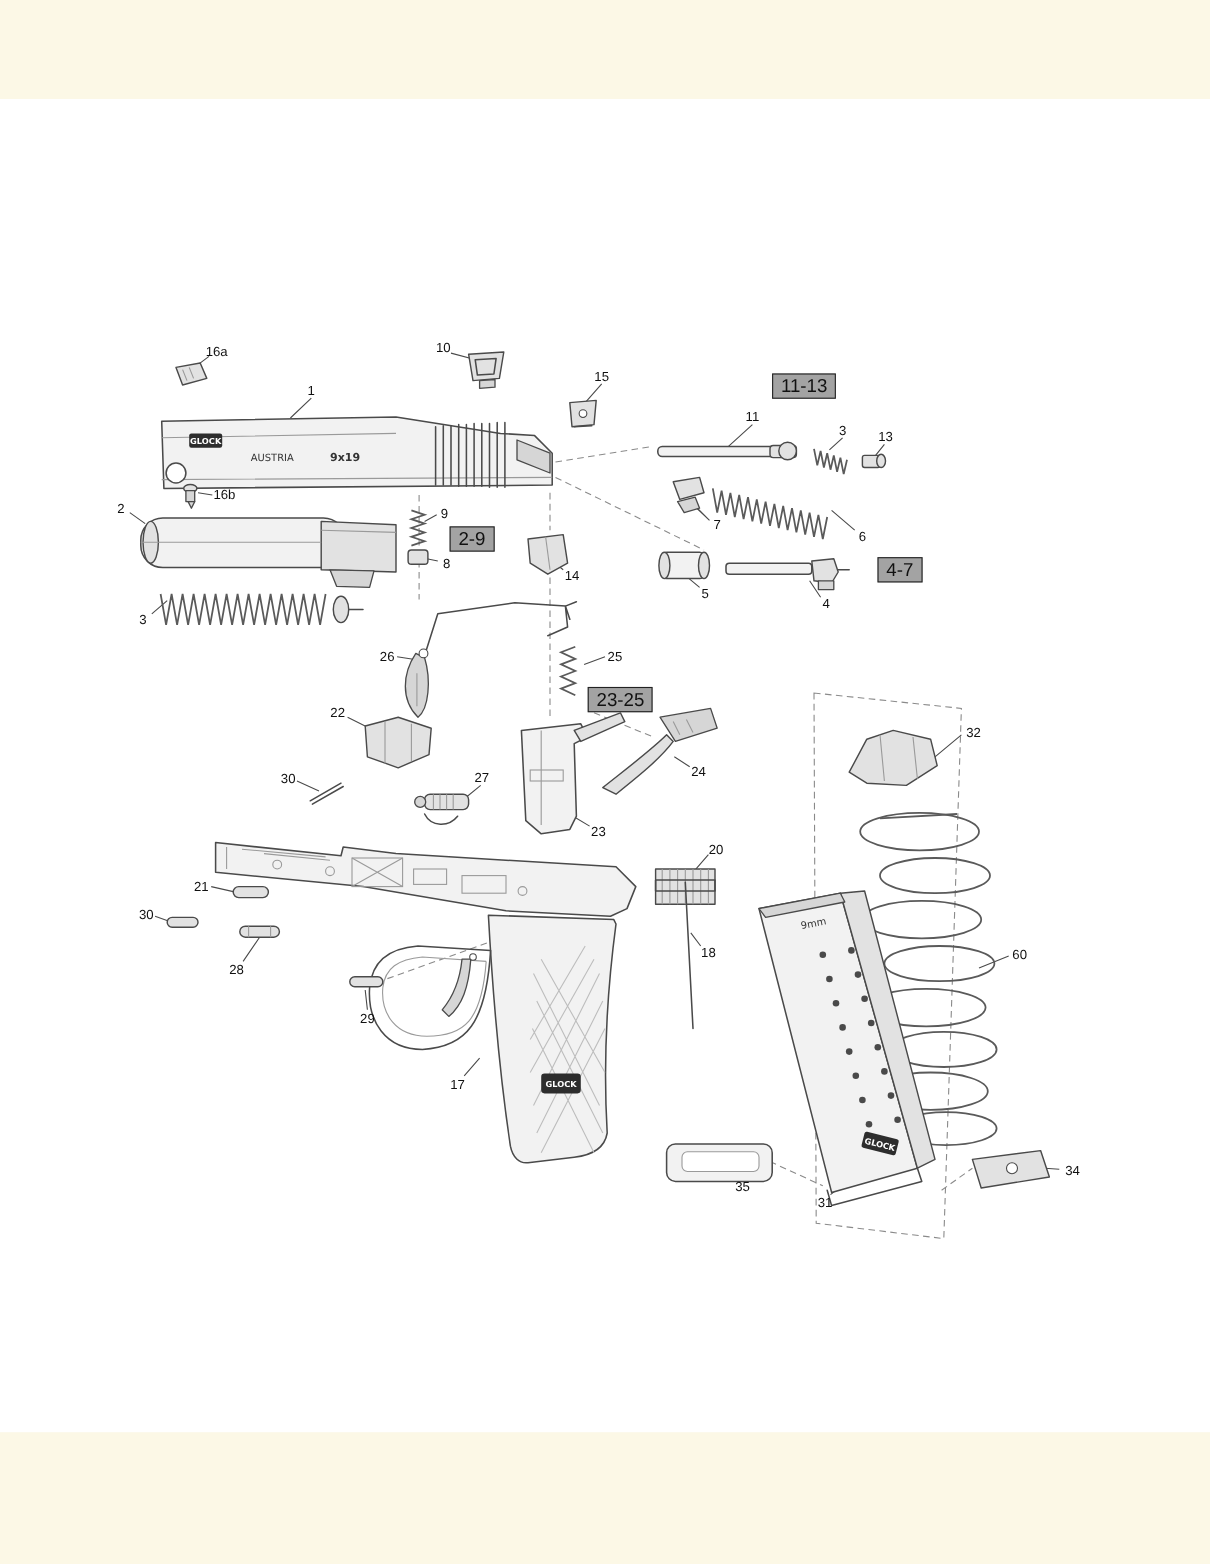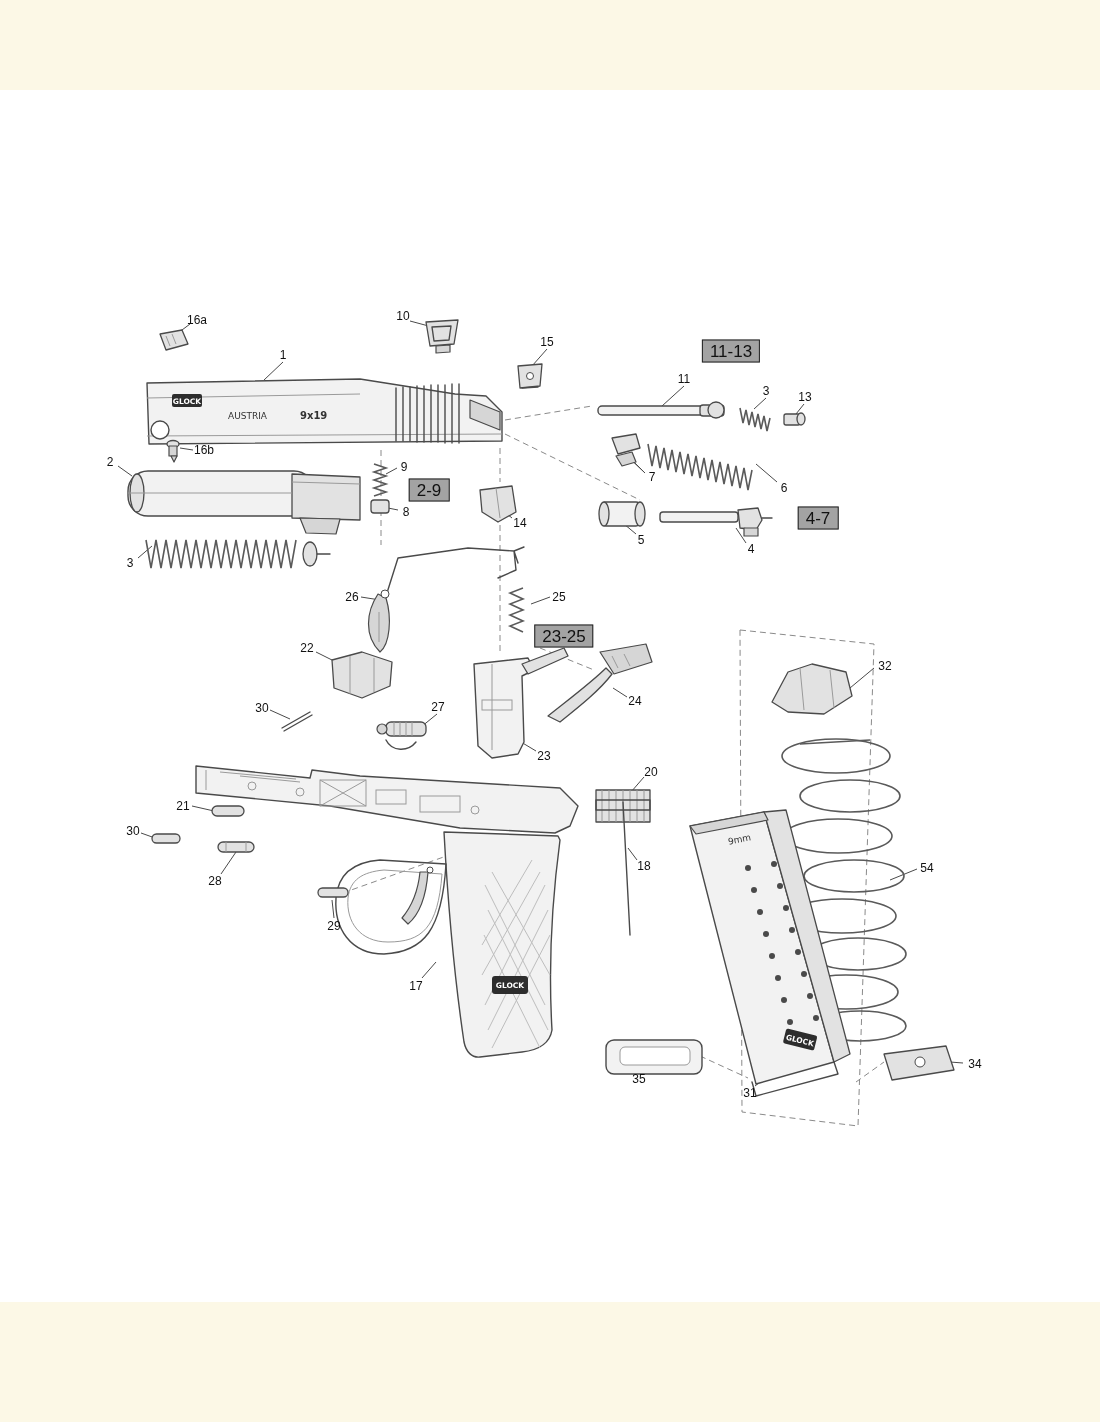--- a/index.html
+++ b/index.html
@@ -314,22 +314,22 @@
   <span class="plbl" style="left:544px;top:756px">23</span>
   <span class="plbl" style="left:635px;top:701px">24</span>
   <span class="plbl" style="left:559px;top:597px">25</span>
   <span class="plbl" style="left:352px;top:597px">26</span>
   <span class="plbl" style="left:438px;top:707px">27</span>
   <span class="plbl" style="left:215px;top:881px">28</span>
   <span class="plbl" style="left:334px;top:926px">29</span>
   <span class="plbl" style="left:133px;top:831px">30</span>
   <span class="plbl" style="left:750px;top:1093px">31</span>
   <span class="plbl" style="left:885px;top:666px">32</span>
-  <span class="plbl" style="left:927px;top:868px">54</span>
+  <span class="plbl" style="left:927px;top:868px">60</span>
   <span class="plbl" style="left:975px;top:1064px">34</span>
-  <span class="plbl" style="left:639px;top:1079px">35</span>
+  <span class="plbl" style="left:675px;top:1079px">35</span>
 
   <span class="gbox" style="left:731px;top:351px">11-13</span>
   <span class="gbox" style="left:429px;top:490px">2-9</span>
   <span class="gbox" style="left:818px;top:518px">4-7</span>
   <span class="gbox" style="left:564px;top:636px">23-25</span>
 
 </div>
 
 </body></html>

